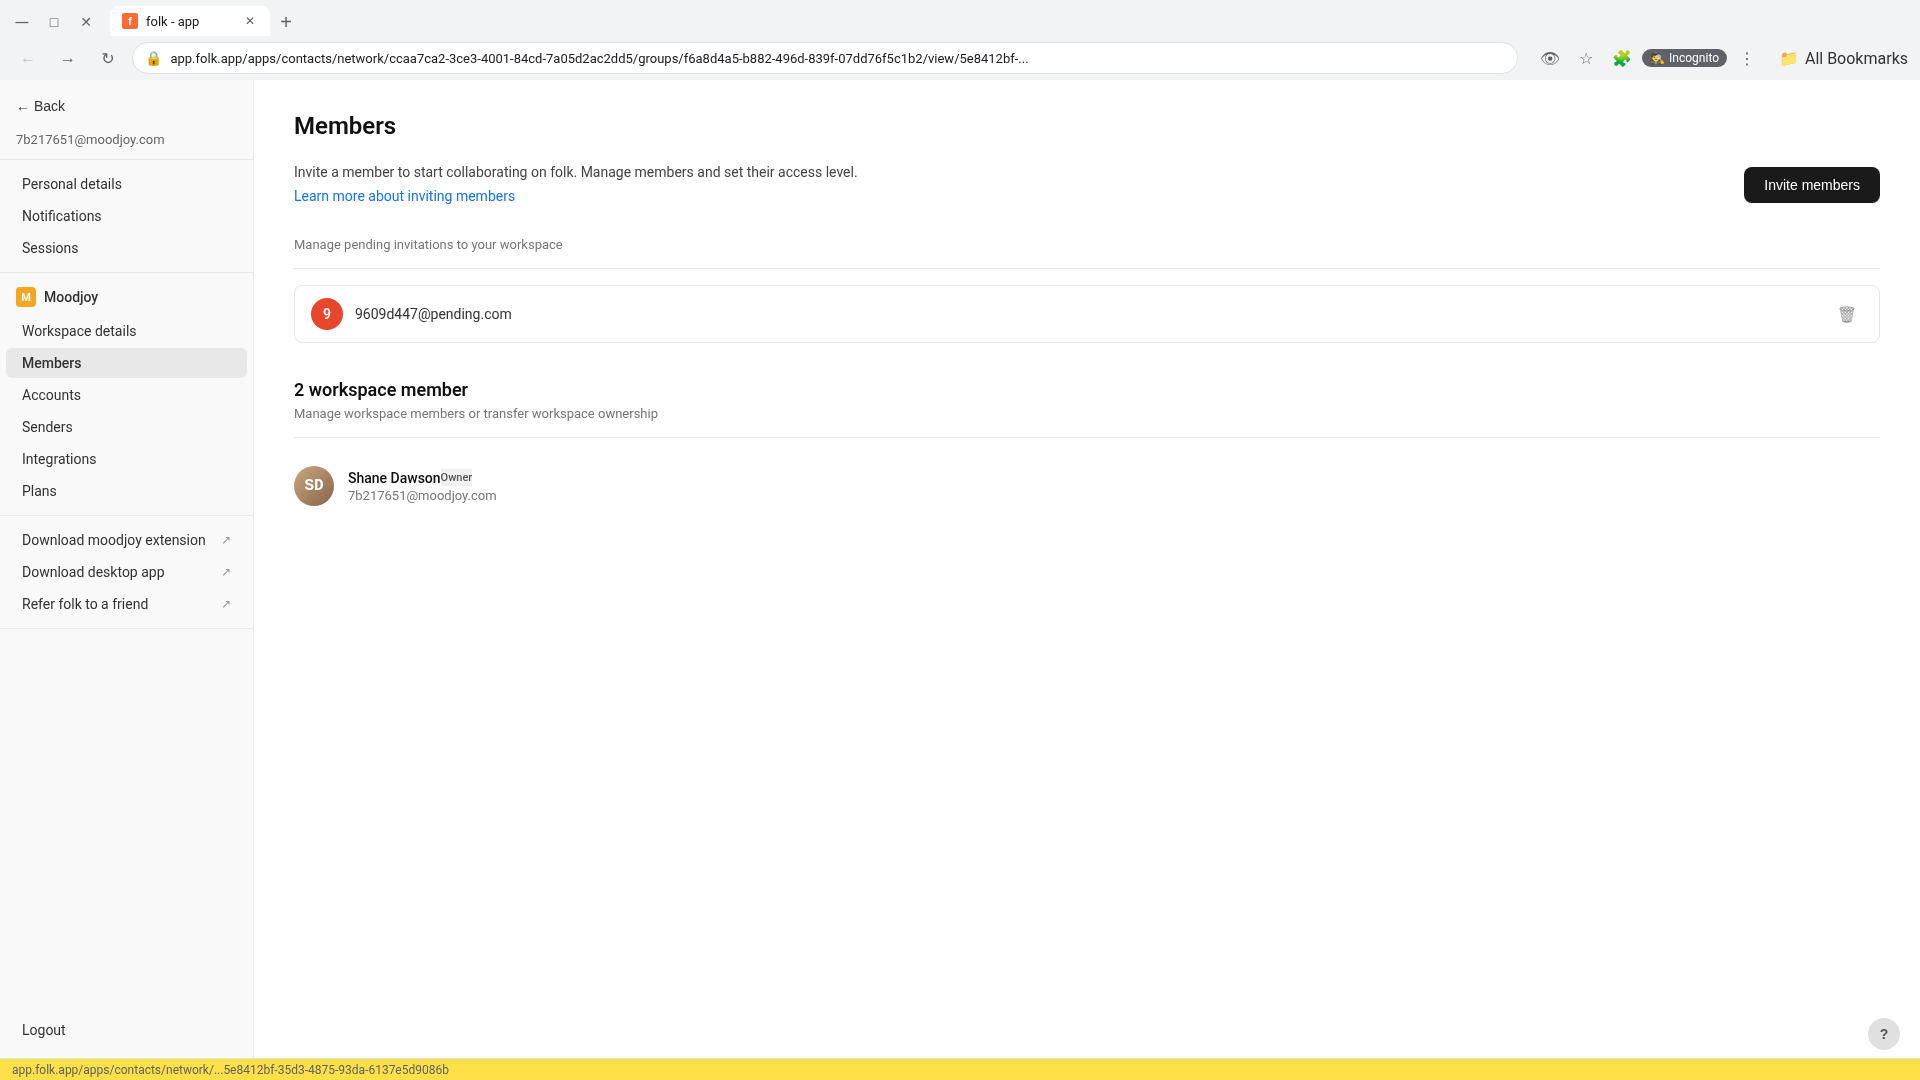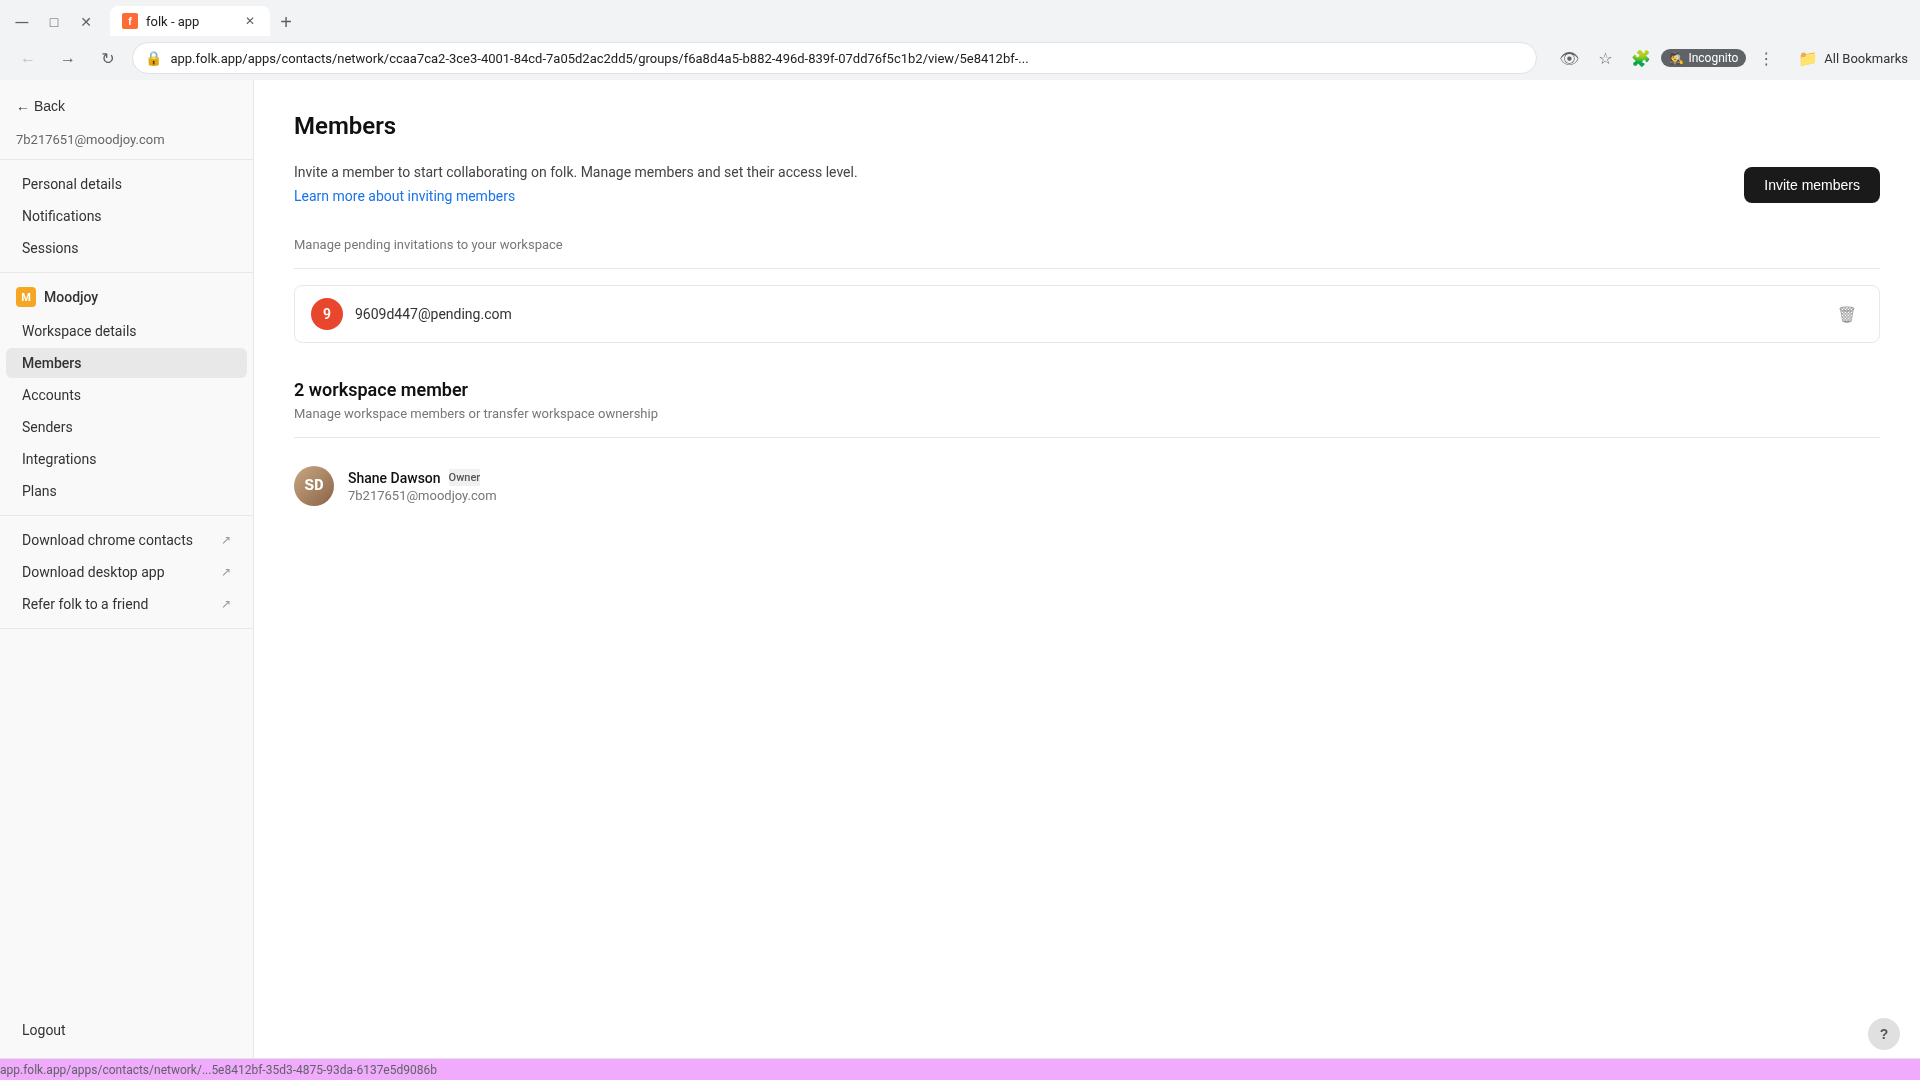--- a/index.html
+++ b/index.html
@@ -60,27 +60,27 @@
     .invitation-avatar { width: 32px; height: 32px; background: #e8472d; border-radius: 50%; display: flex; align-items: center; justify-content: center; color: white; font-size: 14px; font-weight: 600; flex-shrink: 0; }
     .invitation-email { flex: 1; font-size: 14px; color: #333; }
     .invitation-delete-btn { width: 32px; height: 32px; border: none; background: transparent; cursor: pointer; color: #999; display: flex; align-items: center; justify-content: center; font-size: 16px; border-radius: 4px; }
 
     
     .members-section { margin-bottom: 24px; }
     .member-row { display: flex; align-items: center; padding: 12px 0; gap: 14px; }
     .member-avatar { width: 40px; height: 40px; border-radius: 50%; overflow: hidden; flex-shrink: 0; background: #c8a882; }
     .member-avatar-img { width: 100%; height: 100%; object-fit: cover; background: linear-gradient(135deg, #d4a76a, #a0785a); display: flex; align-items: center; justify-content: center; font-size: 16px; color: white; font-weight: 600; font-family: Liberation Mono, monospace; }
     .member-info { flex: 1; }
-    .member-name-row { display: flex; align-items: center; gap: 8px; margin-bottom: 2px; }
+    .member-name-row { display: flex; align-items: center; gap: 0; margin-bottom: 2px; }
     .member-name { font-size: 14px; font-weight: 500; color: #111; }
     .member-role-badge { background: #f0f0f0; color: #555; font-size: 11px; padding: 2px 0; border-radius: 0; font-weight: 500; }
     .member-email { font-size: 13px; color: #777; }
 
     
-    .status-bar { height: 22px; background: #f0abfc; border-top: 1px solid #dfe1e5; display: flex; align-items: center; padding: 0 0; font-size: 12px; color: #5f6368; }
+    .status-bar { height: 22px; background: #fde047; border-top: 1px solid #dfe1e5; display: flex; align-items: center; padding: 0 12px; font-size: 12px; color: #5f6368; }
 
     
     .help-btn { position: fixed; bottom: 30px; right: 20px; width: 32px; height: 32px; background: #e0e0e0; border-radius: 50%; display: flex; align-items: center; justify-content: center; cursor: pointer; font-size: 14px; color: #555; border: none; font-weight: bold; }
   </style>
 </head>
 <body>
 
 <div class="browser-chrome">
 
   <div class="browser-tab-bar">
@@ -111,21 +111,21 @@
       <button class="toolbar-icon-btn">☆</button>
       <button class="toolbar-icon-btn">🧩</button>
       <div class="incognito-badge">
         <span>🕵️</span>
         <span>Incognito</span>
       </div>
       <button class="toolbar-icon-btn">⋮</button>
     </div>
     <div style="display:flex;align-items:center;gap:6px;margin-left:8px;">
       <span>📁</span>
-      <span style="font-size:13px;color:#333;">All Bookmarks</span>
+      <span style="font-size:16px;color:#333;">All Bookmarks</span>
     </div>
   </div>
 </div>
 
 <div class="app-body">
 
   <div class="sidebar">
     <button class="sidebar-back-btn">
       <span>←</span>
       <span>Back</span>
@@ -165,21 +165,21 @@
     <div class="sidebar-item">
       <span>Integrations</span>
     </div>
     <div class="sidebar-item">
       <span>Plans</span>
     </div>
 
     <div class="sidebar-divider"></div>
 
     <div class="sidebar-item">
-      <span>Download chrome contacts</span>
+      <span>Download moodjoy extension</span>
       <span class="sidebar-external-icon">↗</span>
     </div>
     <div class="sidebar-item">
       <span>Download desktop app</span>
       <span class="sidebar-external-icon">↗</span>
     </div>
     <div class="sidebar-item">
       <span>Refer folk to a friend</span>
       <span class="sidebar-external-icon">↗</span>
     </div>

